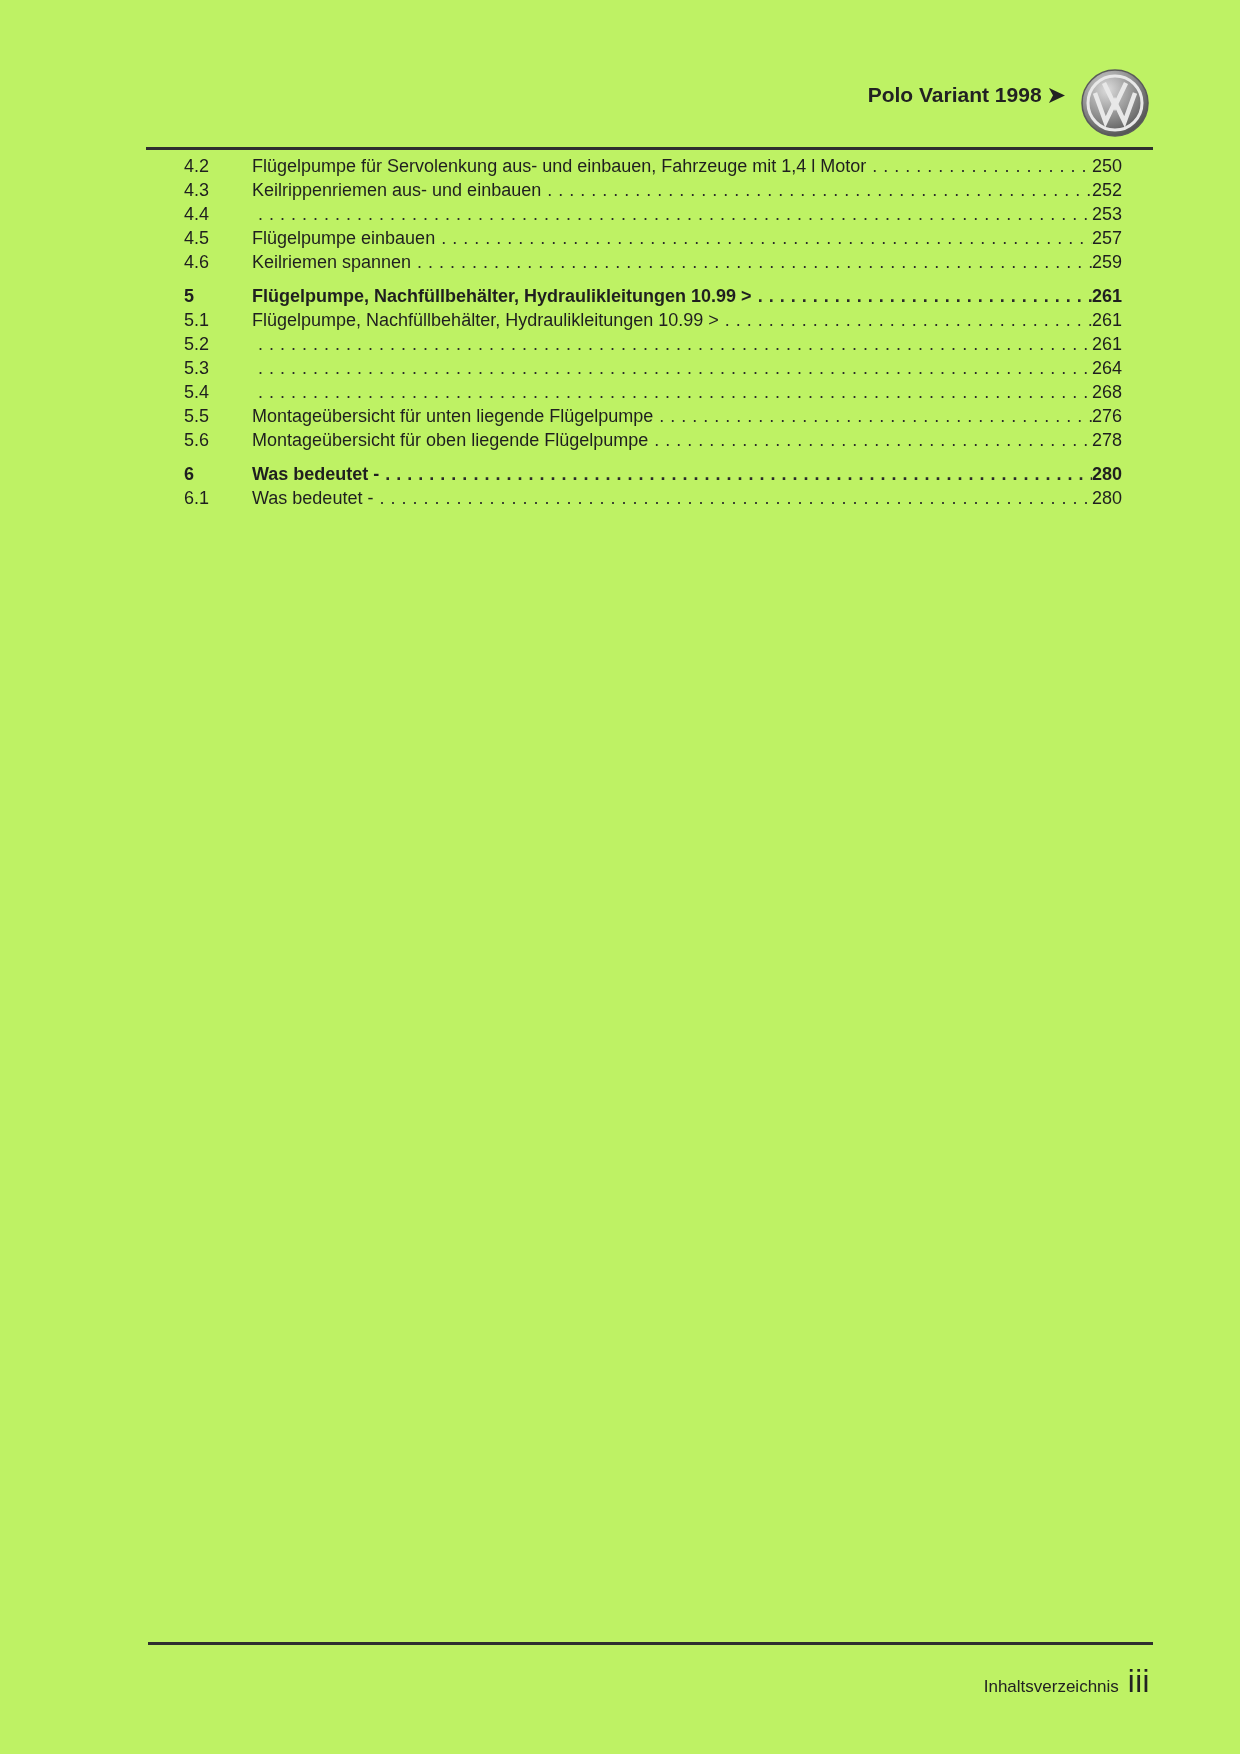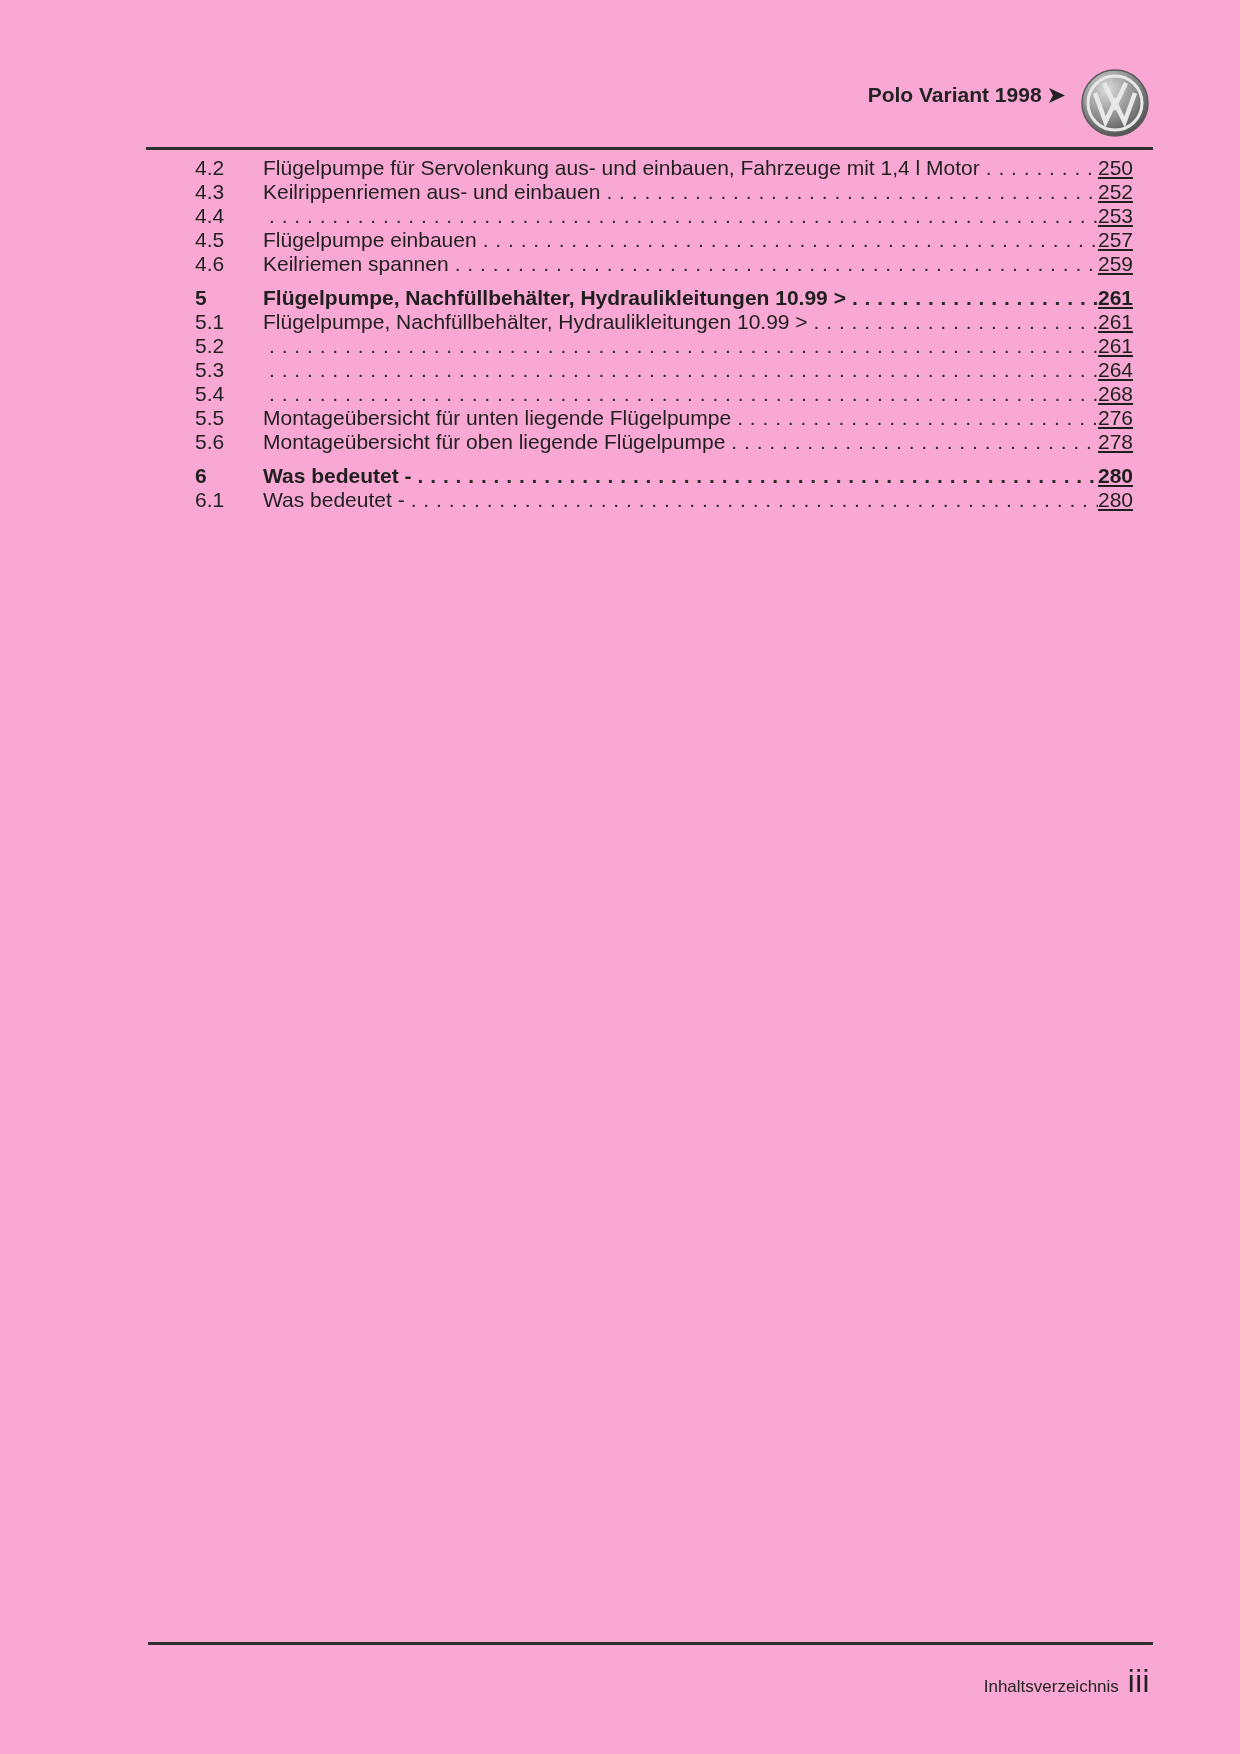--- a/index.html
+++ b/index.html
@@ -1,21 +1,21 @@
 <!DOCTYPE html>
 <html><head>
 <meta charset="utf-8">
 <style>
   html, body { margin: 0; padding: 0; background: #888; }
   .page {
     position: relative;
     width: 1240px;
     height: 1754px;
     margin: 0 auto;
-    background: #f9a8d4;
+    background: #bef264;
     font-family: "Liberation Sans", sans-serif;
     color: #1f1f1f;
     overflow: hidden;
   }
 
   
   .header-text {
     position: absolute;
     top: 83px;
     right: 175px;
@@ -38,24 +38,24 @@
     left: 146px;
     top: 147px;
     width: 1007px;
     height: 3px;
     background: #2f2f2f;
   }
 
   
   .toc {
     position: absolute;
-    left: 195px;
+    left: 184px;
     top: 156px;
     width: 938px;
-    font-size: 21px;
+    font-size: 18px;
   }
   .toc-row {
     display: flex;
     align-items: baseline;
     height: 24px;
     white-space: nowrap;
   }
   .toc-row.section-gap { margin-top: 10px; }
   .toc-row.bold { font-weight: bold; }
   .num {
@@ -69,21 +69,20 @@
     min-width: 0;
     overflow: hidden;
     text-align: right;
     white-space: nowrap;
     padding-left: 6px;
     color: #2a2a2a;
     letter-spacing: 0.5px;
   }
   .pg {
     flex: 0 0 auto;
-    text-decoration: underline;
   }
 
   
   .footer-rule {
     position: absolute;
     left: 148px;
     top: 1642px;
     width: 1005px;
     height: 3px;
     background: #2f2f2f;

